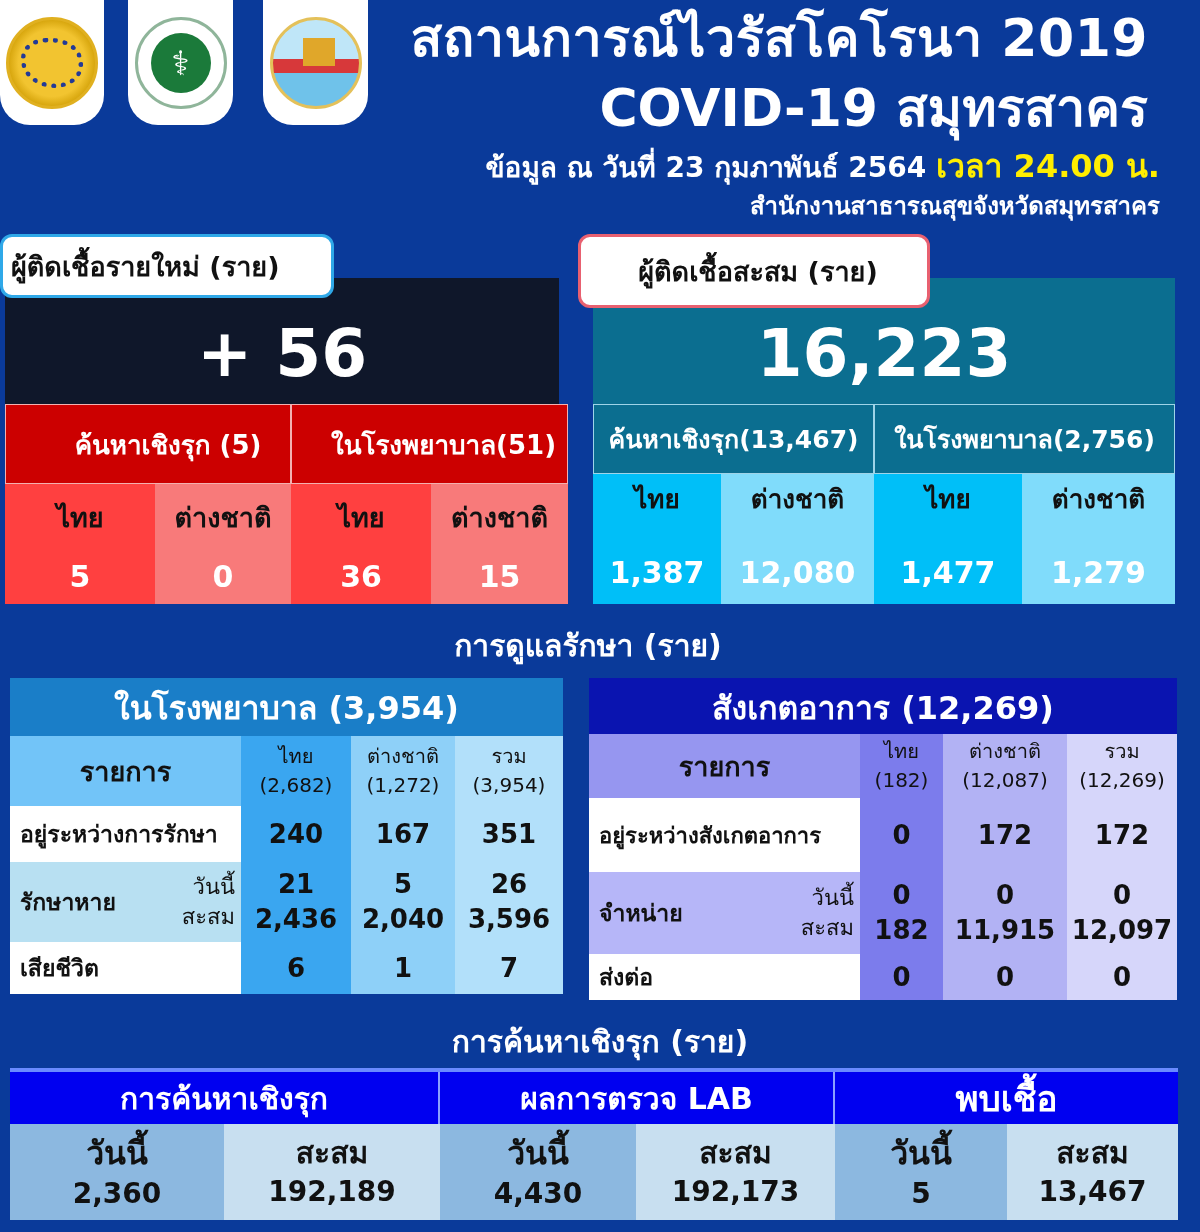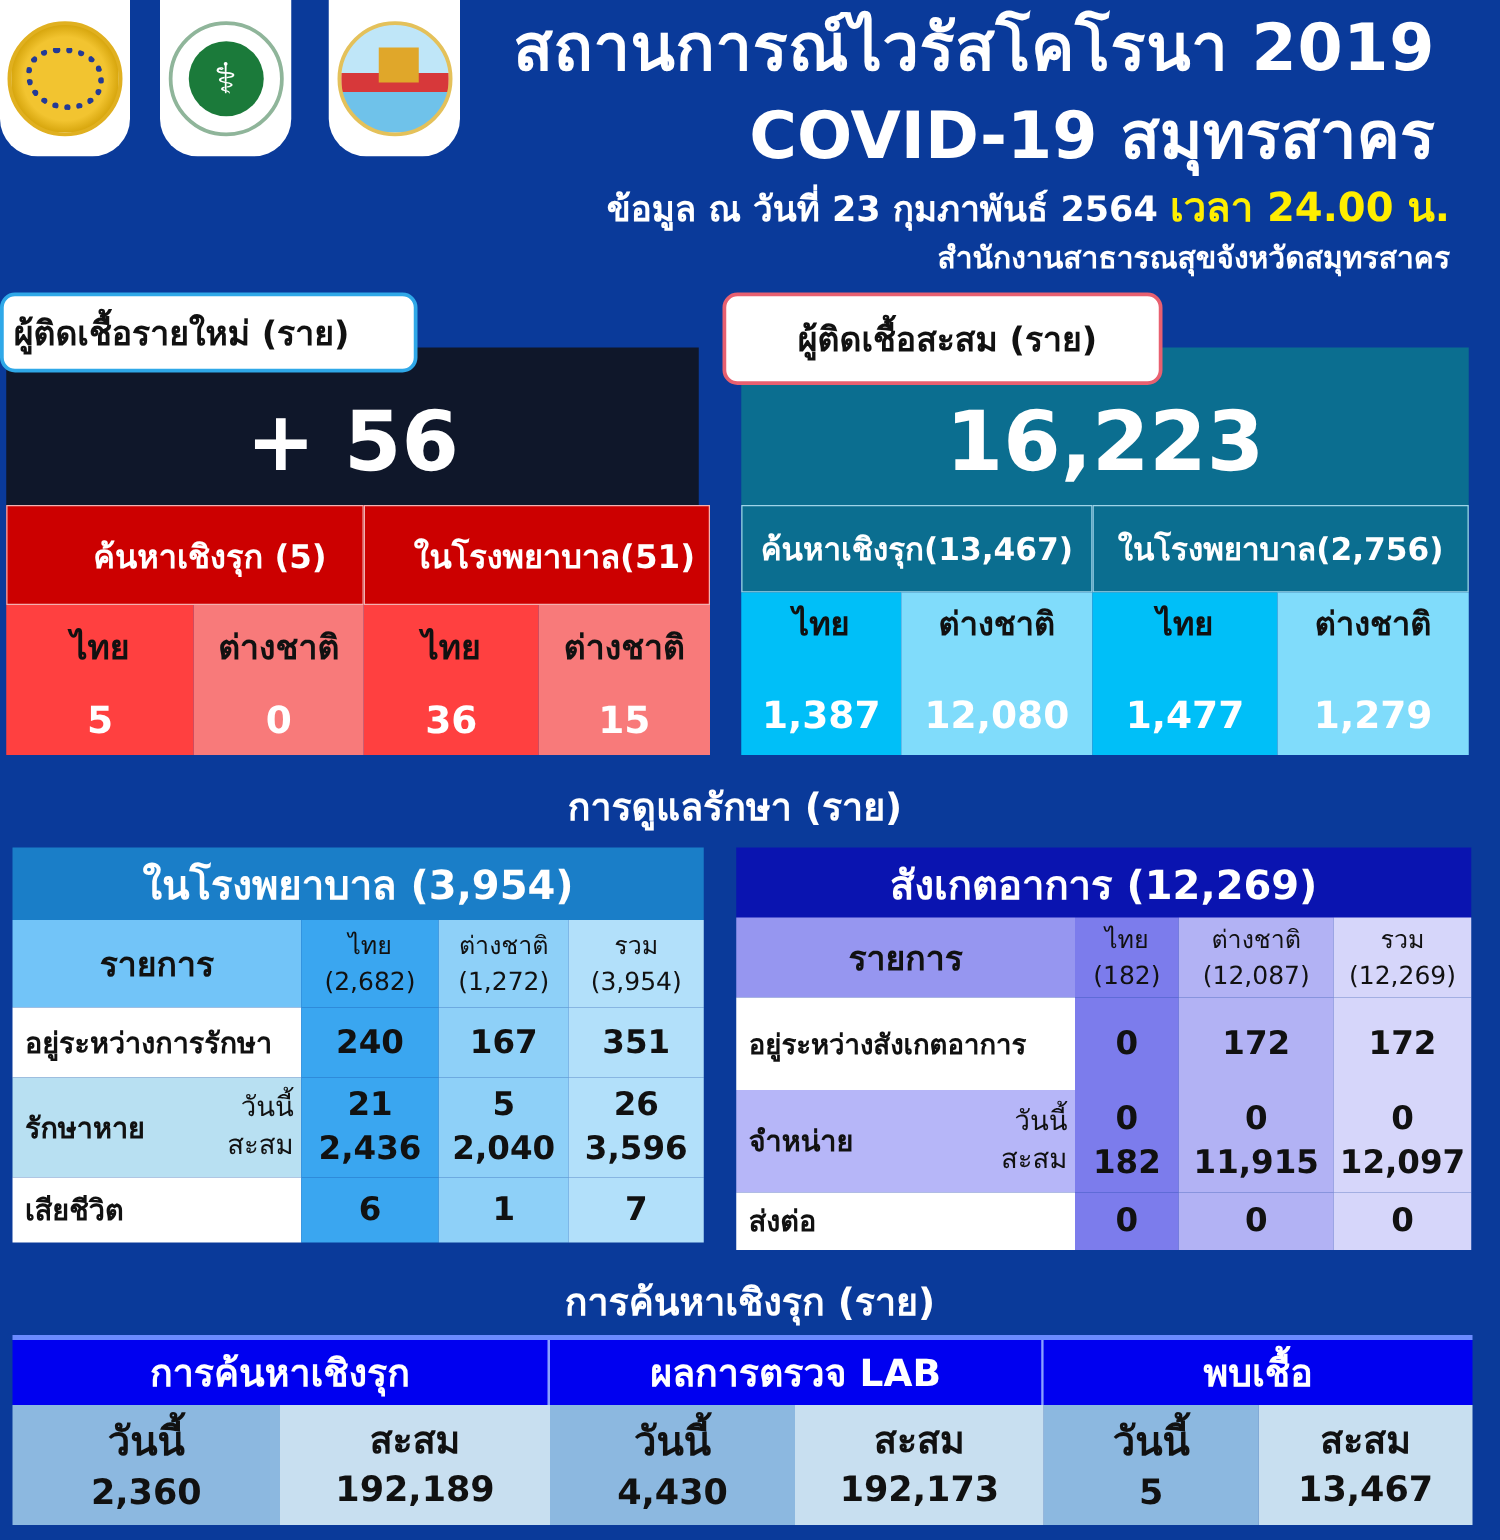--- a/index.html
+++ b/index.html
@@ -247,21 +247,21 @@
 <div class="abs tcell num" style="left:860px;top:954px;width:83px;height:46px;background:#7c7cec;">0</div>
 <div class="abs tcell num" style="left:943px;top:954px;width:124px;height:46px;background:#b2b2f4;">0</div>
 <div class="abs tcell num" style="left:1067px;top:954px;width:110px;height:46px;background:#d6d6fa;">0</div>
 
 <div class="abs section-h sec-active">การค้นหาเชิงรุก (ราย)</div>
 
 <div class="abs" style="left:10px;top:1068px;width:1168px;height:4px;background:#6a8aff;"></div>
 
 <div class="abs tcell" style="left:10px;top:1072px;width:430px;height:52px;background:#0000f0;color:#fff;font-size:30px;border-right:2px solid #8aa0ff;">การค้นหาเชิงรุก</div>
 <div class="abs tcell" style="left:440px;top:1072px;width:395px;height:52px;background:#0000f0;color:#fff;font-size:30px;border-right:2px solid #8aa0ff;">ผลการตรวจ LAB</div>
-<div class="abs tcell" style="left:835px;top:1072px;width:343px;height:52px;background:#0000f0;color:#fff;font-size:30px;">พบเชื้อ</div>
+<div class="abs tcell" style="left:835px;top:1072px;width:343px;height:52px;background:#0000f0;color:#fff;font-size:35px;">พบเชื้อ</div>
 
 <div class="abs tcell num2" style="left:10px;top:1124px;width:214px;height:96px;background:#8cb8e0;font-size:28px;">
   <span style="font-size:32px;">วันนี้</span>
     <span>2,360</span>
 </div>
 <div class="abs tcell num2" style="left:224px;top:1124px;width:216px;height:96px;background:#c8dff0;font-size:28px;">
   <span style="font-size:30px;">สะสม</span>
     <span>192,189</span>
 </div>
 <div class="abs tcell num2" style="left:440px;top:1124px;width:196px;height:96px;background:#8cb8e0;font-size:28px;">

